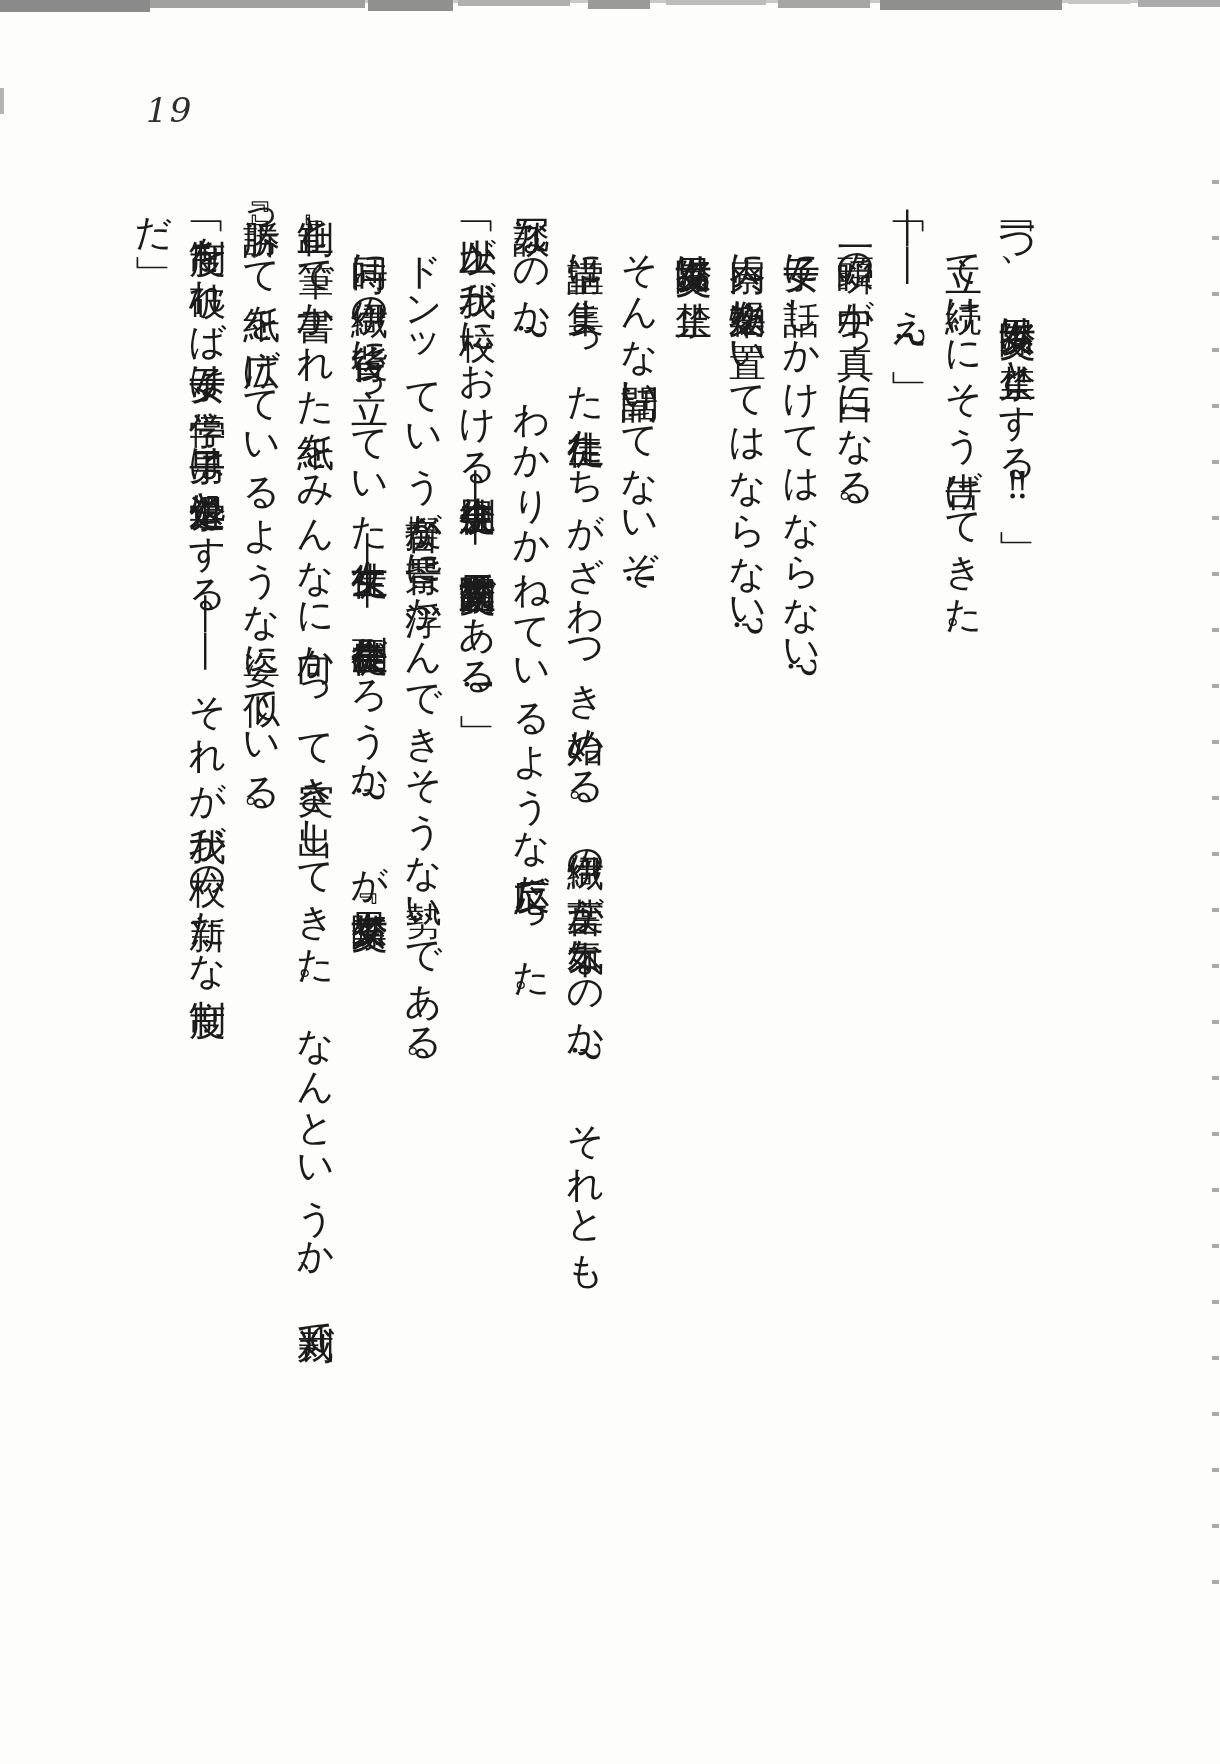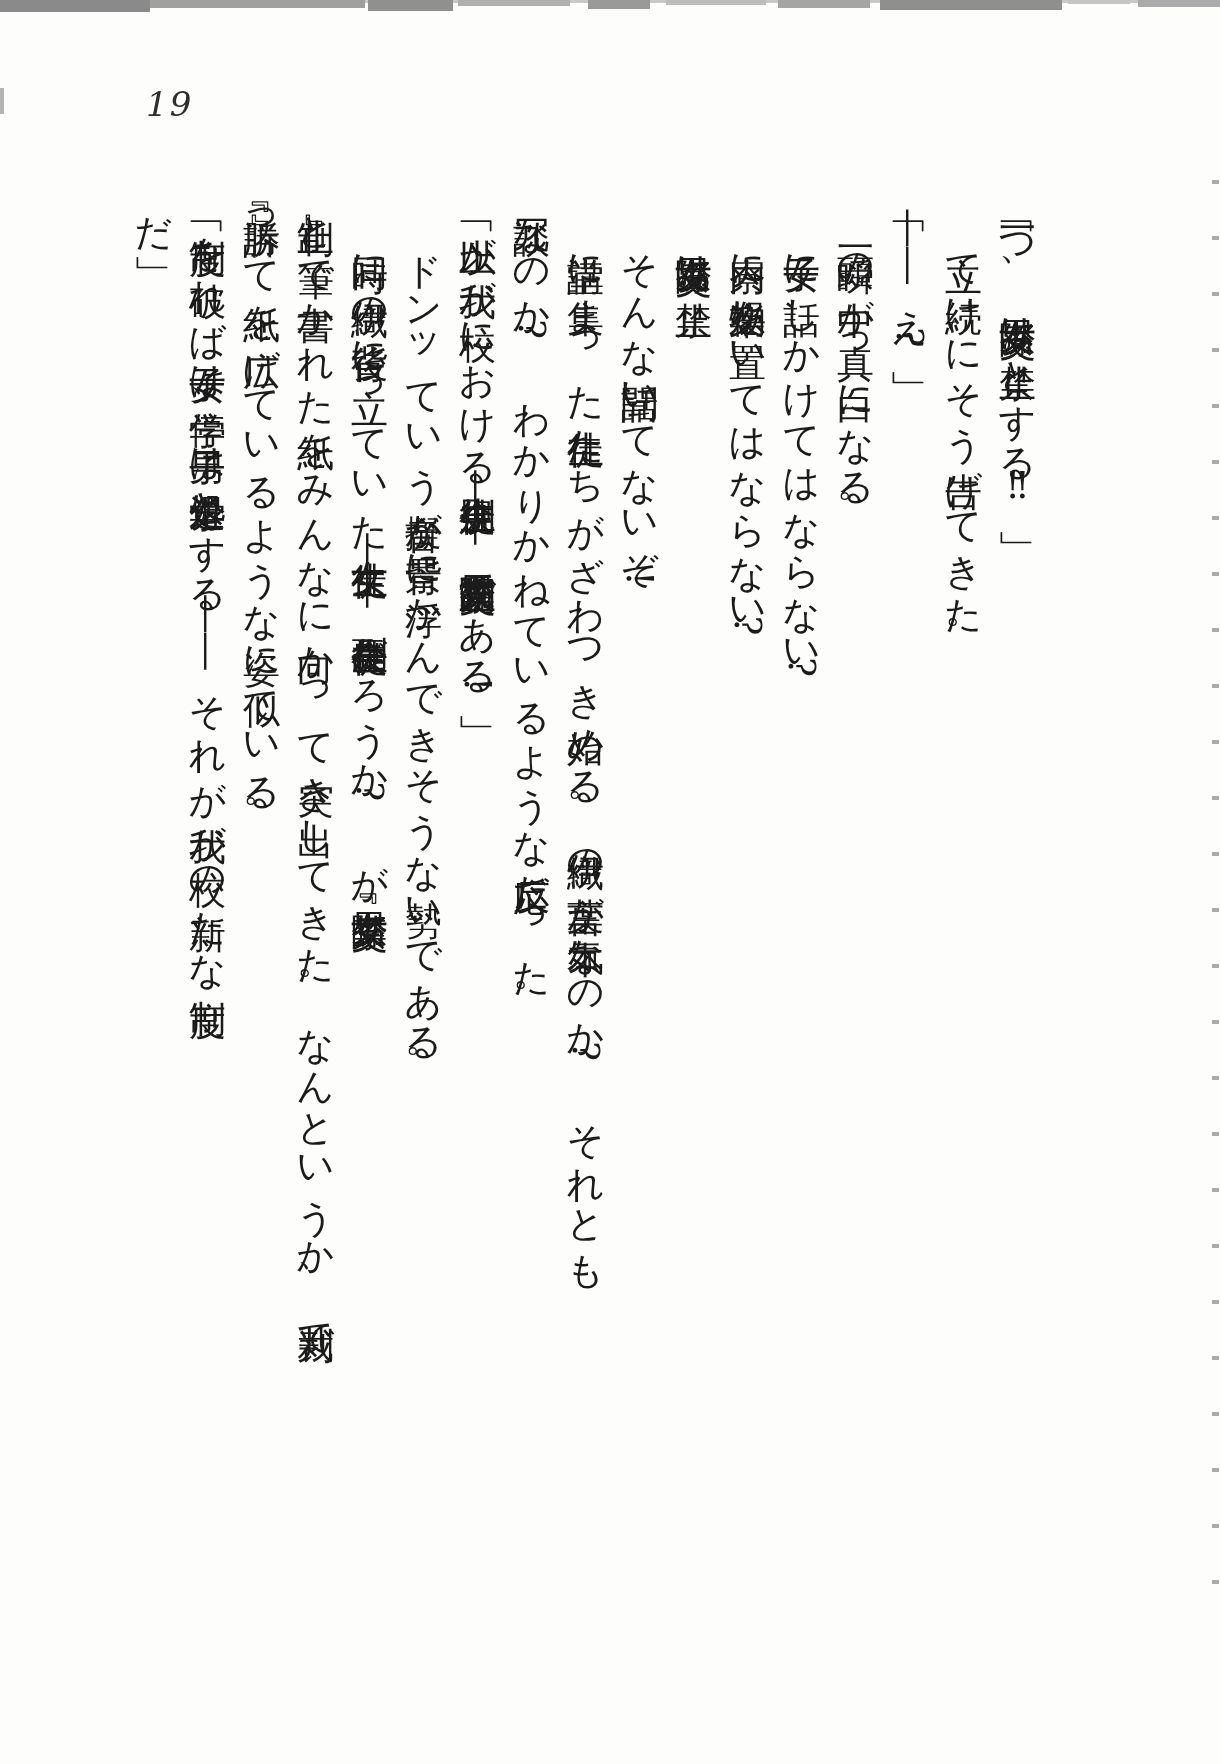--- a/index.html
+++ b/index.html
@@ -29,21 +29,21 @@
   .torn-base {
     position: absolute;
     top: 0; left: 0;
     width: 1220px; height: 3px;
     background: #c9c9c7;
   }
   
   .page-number {
     position: absolute;
     left: 146px;
-    top: 84px;
+    top: 90px;
     font-size: 34px;
     font-style: italic;
     color: #2e2e2e;
     letter-spacing: 2px;
   }
   
   .text-block {
     position: absolute;
     top: 190px;
     right: 176px;

